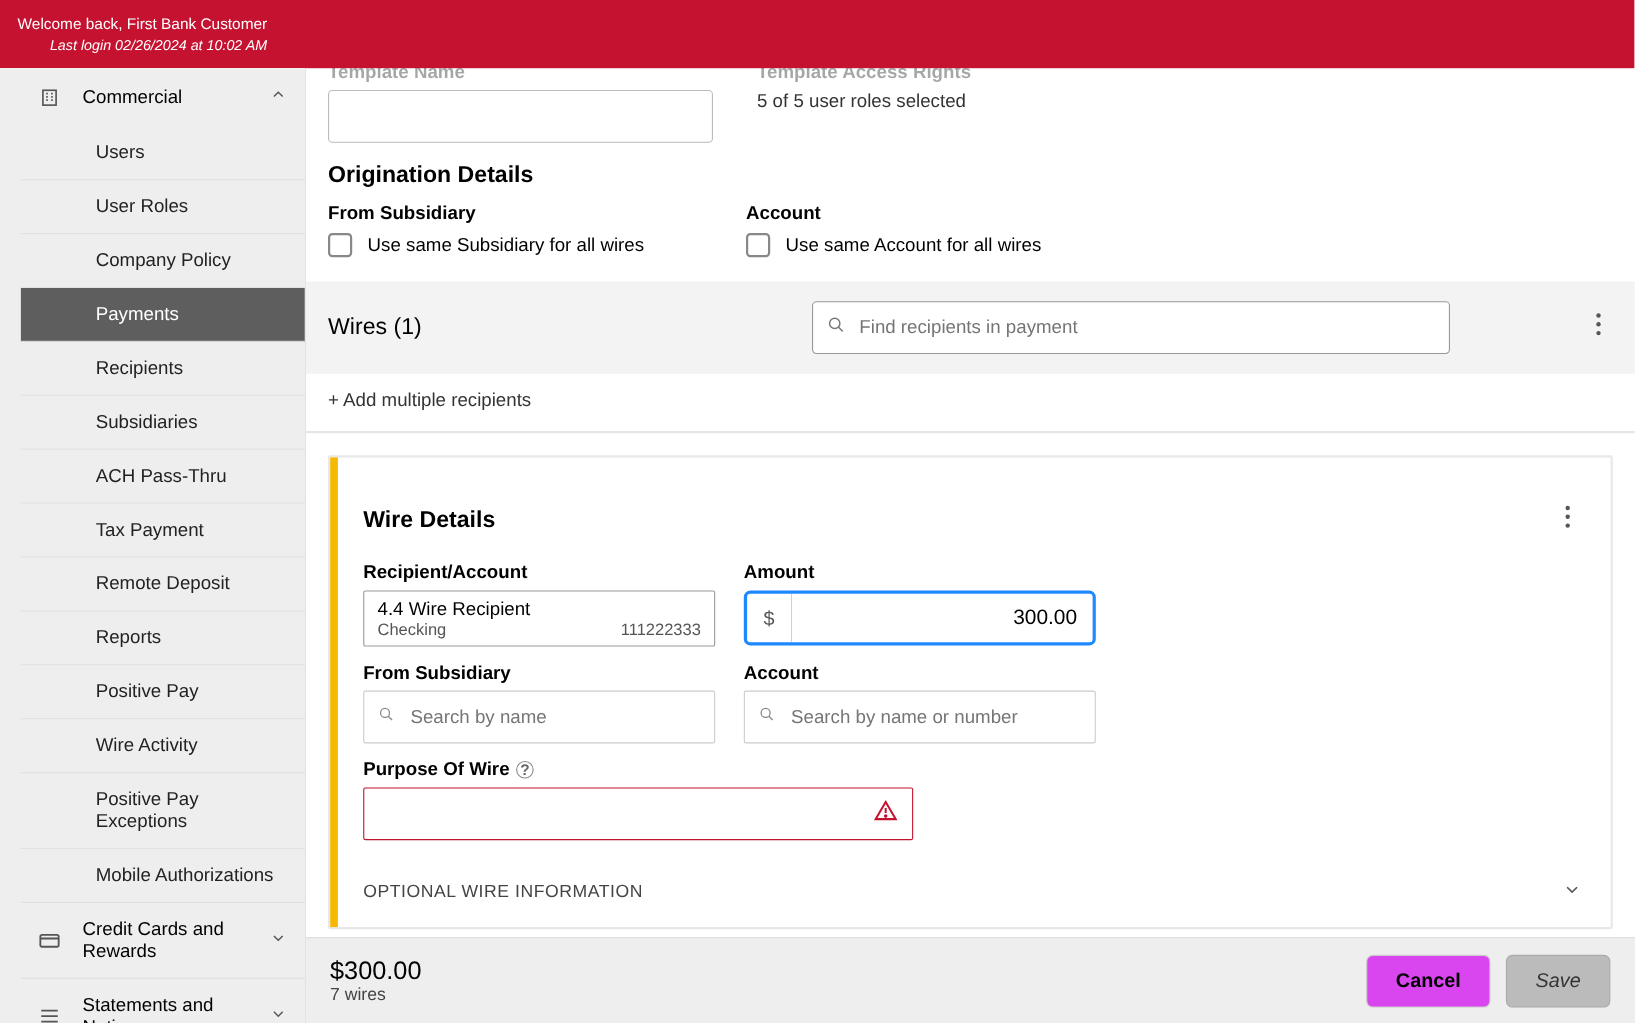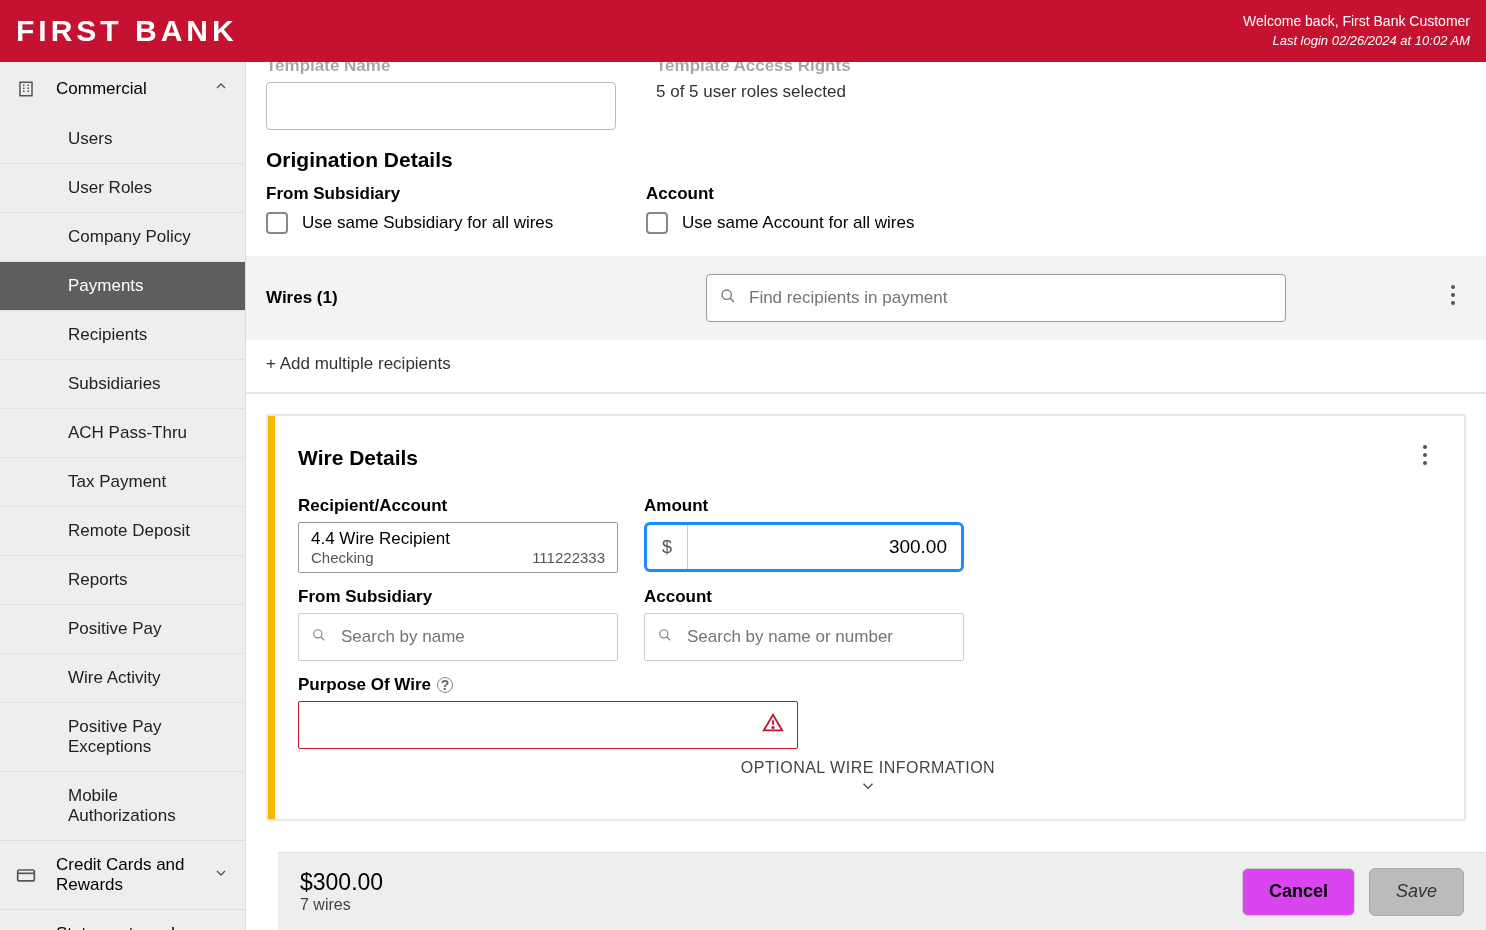--- a/index.html
+++ b/index.html
@@ -8,21 +8,21 @@
   
   .header { background: #c41230; color: #fff; height: 62px; display: flex; align-items: center; justify-content: space-between; padding: 0 16px; }
   .brand { font-size: 30px; font-weight: 600; letter-spacing: 4px; }
   .welcome { text-align: right; font-size: 14px; line-height: 1.4; }
   .welcome .last-login { font-style: italic; font-size: 13px; }
   
   
   .layout { display: flex; height: calc(930px - 62px); }
   
   
-  .sidebar { width: 246px; background: #eeeeee; border-right: 1px solid #ddd; overflow-y: auto; flex-shrink: 0; }
+  .sidebar { width: 278px; background: #eeeeee; border-right: 1px solid #ddd; overflow-y: auto; flex-shrink: 0; padding-left: 19px; }
   .nav-group { border-bottom: 1px solid #ddd; }
   .nav-group-header { display: flex; align-items: center; padding: 16px 16px; font-size: 17px; cursor: pointer; gap: 20px; }
   .nav-group-header .chev { margin-left: auto; }
   .nav-item { padding: 14px 16px 14px 68px; font-size: 17px; color: #222; cursor: pointer; border-bottom: 1px solid #e1e1e1; }
   .nav-item:last-child { border-bottom: none; }
   .nav-item.active { background: #5e5e5e; color: #fff; }
   .nav-group-header.small { padding: 14px 16px; }
   .ico-box { width: 20px; height: 20px; display: inline-flex; align-items: center; justify-content: center; }
   
   
@@ -39,32 +39,32 @@
   .muted-text { font-size: 17px; color: #333; margin-top: 4px; }
   
   .orig-row { display: flex; gap: 40px; }
   .orig-col { flex: 0 0 340px; }
   .check-row { display: flex; align-items: center; gap: 14px; margin-top: 8px; }
   .check-row input[type=checkbox] { width: 22px; height: 22px; border: 2px solid #888; border-radius: 4px; appearance: none; background: #fff; cursor: pointer; }
   .check-row span { font-size: 17px; }
   
   
   .wires-bar { background: #f3f3f3; margin: 22px -20px 0; padding: 18px 20px; display: flex; align-items: center; gap: 20px; }
-  .wires-title { font-size: 17px; font-weight: 700; flex: 0 0 420px; }
+  .wires-title { font-size: 21px; font-weight: 400; flex: 0 0 420px; }
   .search-wrap { flex: 1; position: relative; max-width: 580px; }
   .search-wrap input { width: 100%; height: 48px; border: 1px solid #999; border-radius: 4px; padding: 0 14px 0 42px; font-size: 17px; }
   .search-wrap .sicon { position: absolute; left: 14px; top: 50%; transform: translateY(-50%); color: #666; }
   .kebab { margin-left: auto; cursor: pointer; color: #555; padding: 6px 10px; font-size: 22px; letter-spacing: 2px; }
   
   .add-multi { font-size: 17px; color: #333; margin: 14px 0 18px 0; cursor: pointer; display: inline-block; }
   
   .divider { height: 2px; background: #e6e6e6; margin: 0 -20px 20px; }
   
   
-  .wire-card { border: 2px solid #e8e8e8; border-radius: 2px; position: relative; padding: 22px 26px 20px 30px; margin-top: 0; }
+  .wire-card { border: 2px solid #e8e8e8; border-radius: 2px; position: relative; padding: 37px 26px 20px 30px; margin-top: 0; }
   .wire-card::before { content: ''; position: absolute; left: 0; top: 0; bottom: 0; width: 7px; background: #f6b800; }
   .wire-card-head { display: flex; justify-content: space-between; align-items: center; }
   .wire-card-head h3 { font-size: 21px; font-weight: 700; }
   .wire-grid { display: flex; gap: 26px; margin-top: 18px; flex-wrap: wrap; }
   .wcol { width: 320px; }
   
   .recip-box { border: 1px solid #999; border-radius: 2px; padding: 6px 12px; cursor: pointer; }
   .recip-box .rname { font-size: 17px; }
   .recip-box .rmeta { display: flex; justify-content: space-between; font-size: 15px; color: #555; }
   
@@ -76,40 +76,39 @@
   .sinput input { width: 100%; height: 48px; border: 1px solid #ccc; border-radius: 2px; padding: 0 12px 0 42px; font-size: 17px; }
   .sinput .sicon { position: absolute; left: 14px; top: 50%; transform: translateY(-50%); color: #888; }
   
   .purpose-wrap { position: relative; width: 500px; }
   .purpose-wrap input { width: 100%; height: 48px; border: 1px solid #c41230; border-radius: 2px; padding: 0 46px 0 12px; font-size: 17px; }
   .purpose-wrap .warn { position: absolute; right: 14px; top: 50%; transform: translateY(-50%); color: #c41230; }
   
   .purpose-label { display: flex; align-items: center; gap: 6px; }
   .help-icon { font-size: 14px; border: 1px solid #888; border-radius: 50%; width: 16px; height: 16px; display: inline-flex; align-items: center; justify-content: center; color: #666; }
   
-  .opt-row { display: flex; justify-content: space-between; align-items: center; margin-top: 10px; font-size: 16px; letter-spacing: 0.5px; color: #444; flex-direction: column; }
+  .opt-row { display: flex; justify-content: space-between; align-items: center; margin-top: 36px; font-size: 16px; letter-spacing: 0.5px; color: #444; }
   
   
   .footer-bar { position: fixed; left: 278px; right: 0; bottom: 0; height: 78px; background: #eeeeee; border-top: 1px solid #ddd; display: flex; align-items: center; padding: 0 22px; }
   .footer-summary .amt { font-size: 23px; font-weight: 500; }
   .footer-summary .cnt { font-size: 16px; color: #444; }
   .footer-actions { margin-left: auto; display: flex; gap: 14px; }
   .btn { height: 48px; padding: 0 26px; font-size: 18px; border-radius: 6px; cursor: pointer; }
   .btn-cancel { background: #d946ef; border: 1px solid #ccc; font-weight: bold; }
   .btn-save { background: #bbbbbb; border: 1px solid #aaa; color: #333; font-style: italic; }
   
   
   .main::-webkit-scrollbar { width: 10px; }
   .main::-webkit-scrollbar-thumb { background: #ccc; }
 </style>
 </head>
 <body>
 
 <header class="header">
-  <div class="brand">FIRST BANK</div>
   <div class="welcome">
     <div>Welcome back, First Bank Customer</div>
     <div class="last-login">Last login 02/26/2024 at 10:02 AM</div>
   </div>
 </header>
 
 <div class="layout">
   <nav class="sidebar">
     <div class="nav-group">
       <div class="nav-group-header">

